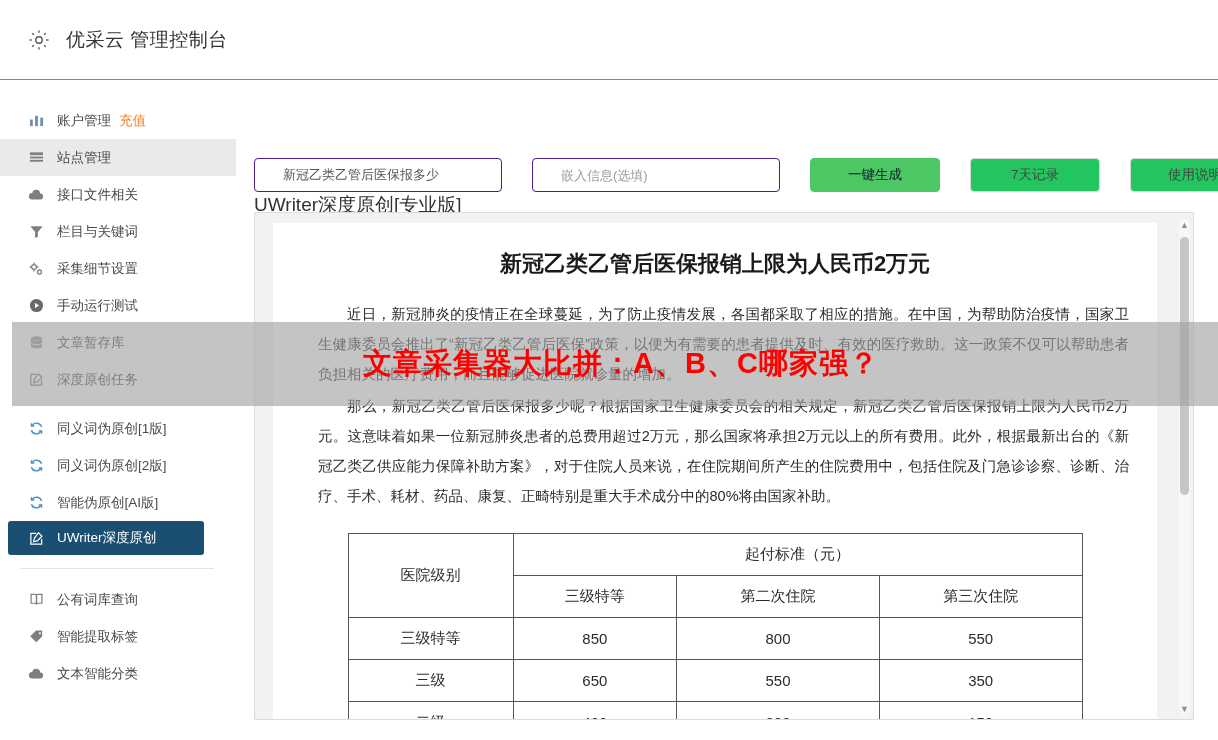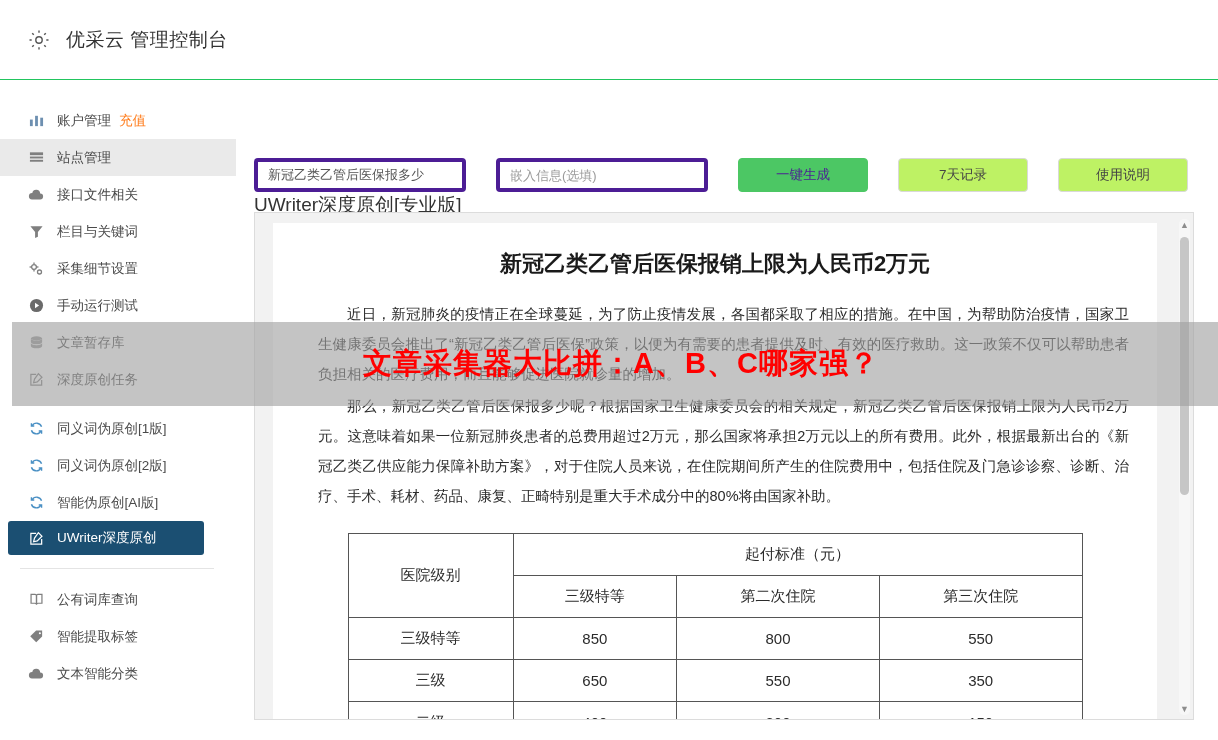--- a/index.html
+++ b/index.html
@@ -103,49 +103,49 @@
     top: 24px; left: 18px;
   }
   .toolbar {
     position: absolute;
     top: 78px; left: 18px;
     display: flex;
     align-items: center;
     gap: 30px;
   }
   .tb-input {
-    width: 212px; height: 34px;
-    border: 4px solid #4c1d95;
+    width: 248px; height: 34px;
+    border: 1px solid #4c1d95;
     border-radius: 4px;
-    padding: 0 10px;
+    padding: 0 28px;
     font-size: 13px;
     color: #555;
     outline: none;
     background: #fff;
     font-family: "Liberation Sans", sans-serif;
   }
   .tb-input::placeholder { color: #9a9a9a; }
   .btn {
     height: 34px;
     min-width: 130px;
     border-radius: 4px;
     font-size: 13.5px;
     display: inline-flex;
     align-items: center;
     justify-content: center;
     cursor: pointer;
     border: 1px solid #d9d9d9;
-    background: #bef264;
+    background: #22c55e;
     color: #444;
     user-select: none;
   }
   .btn.primary {
     background: #4cc764;
     border-color: #4cc764;
-    color: #4c1d95;
+    color: #0f172a;
   }
 
   
   .doc-panel {
     position: absolute;
     left: 18px;
     top: 132px;
     width: 940px;
     height: 508px;
     background: #f2f2f2;

